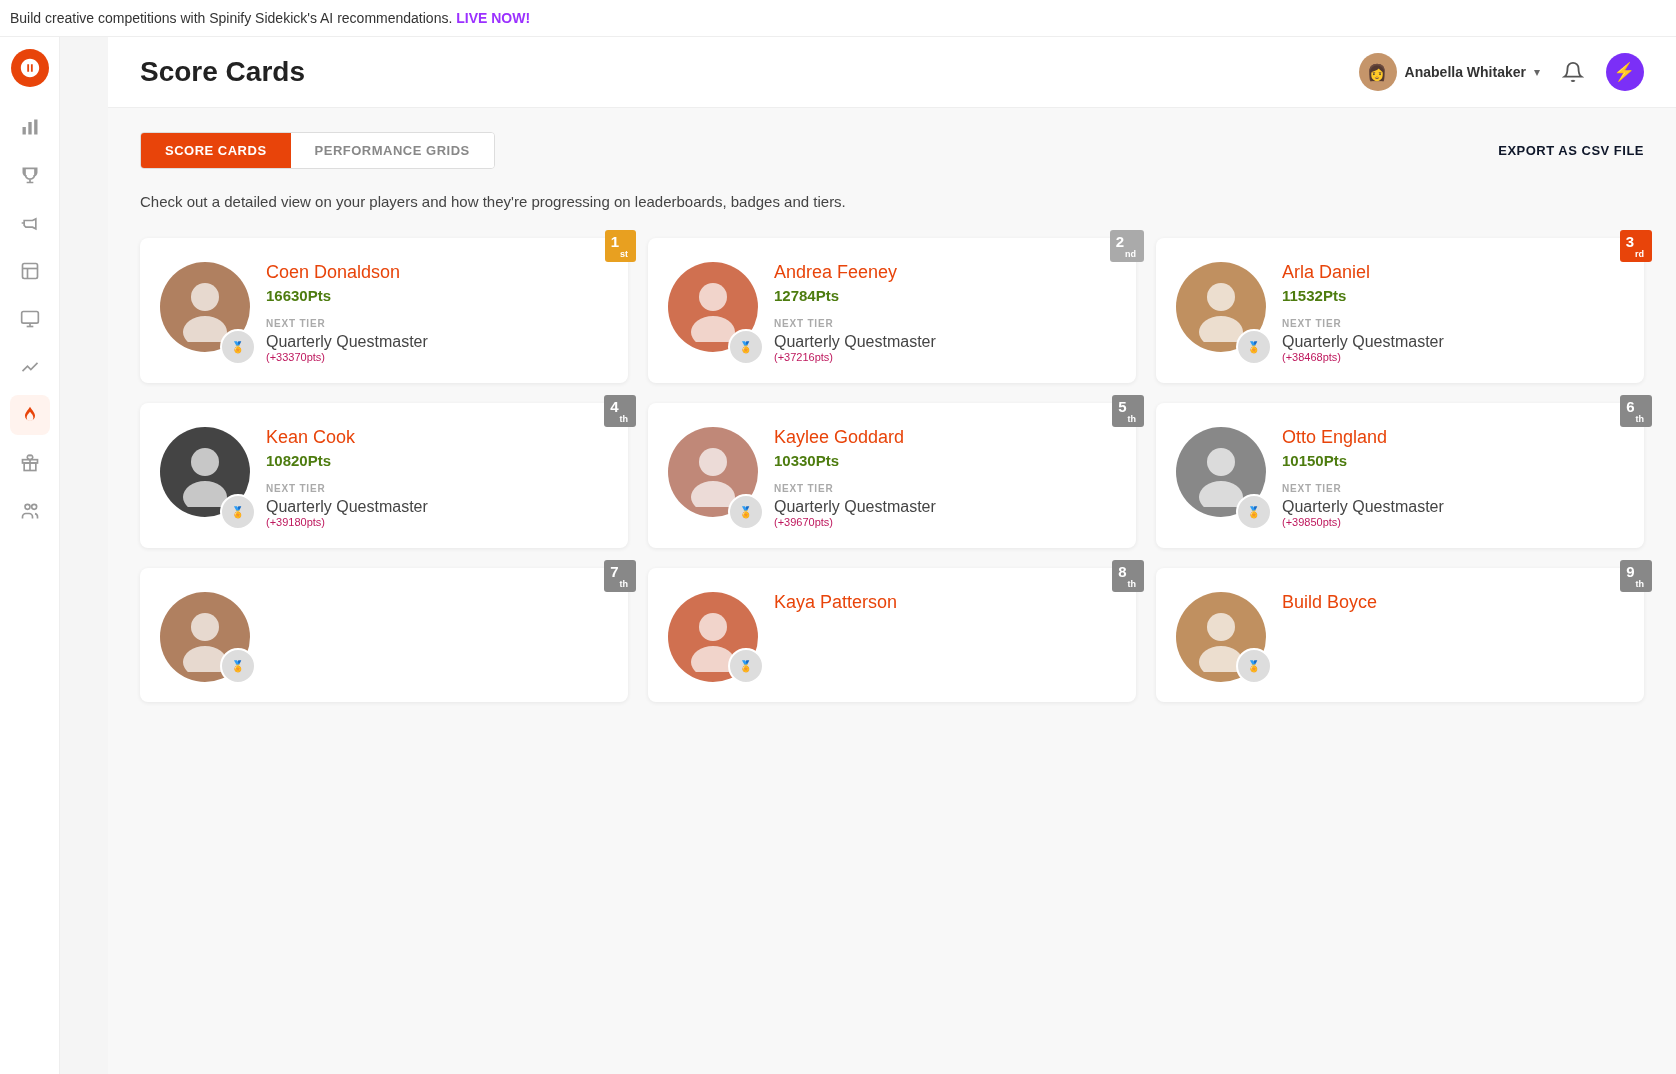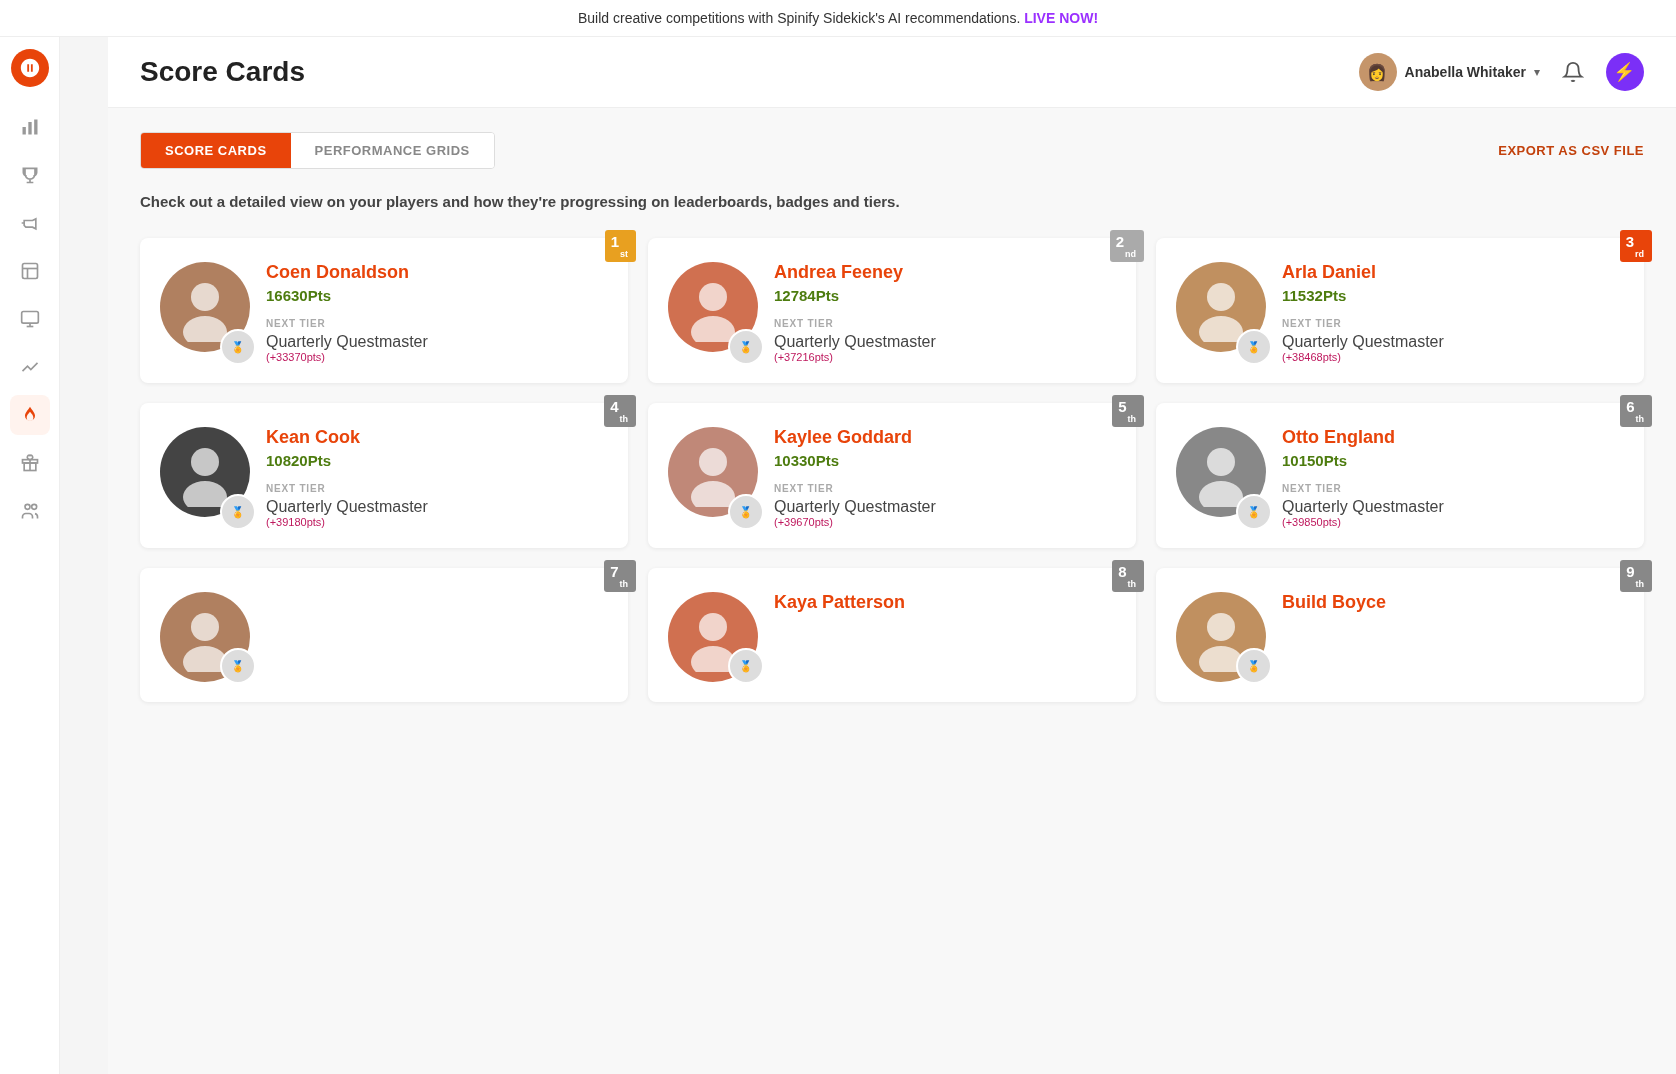--- a/index.html
+++ b/index.html
@@ -1,21 +1,20 @@
 <!DOCTYPE html>
 <html><head>
   <meta charset="utf-8">
   <style>
     * { box-sizing: border-box; margin: 0; padding: 0; }
     body { font-family: -apple-system, BlinkMacSystemFont, 'Segoe UI', sans-serif; background: #f5f5f5; display: flex; flex-direction: column; height: 1074px; overflow: hidden; }
 
     
     .top-banner {
       background: #fff;
-      text-align: center;
       padding: 10px;
       font-size: 14px;
       color: #333;
       border-bottom: 1px solid #eee;
       flex-shrink: 0;
     }
     .top-banner .live-now {
       color: #9b30ff;
       font-weight: bold;
       cursor: pointer;
@@ -172,33 +171,32 @@
       background: #e8440a;
       color: #fff;
     }
     .tab.inactive {
       background: #fff;
       color: #888;
     }
     .export-link {
       font-size: 13px;
       font-weight: 700;
-      color: #c2410c;
+      color: #0f172a;
       cursor: pointer;
       letter-spacing: 0.5px;
       text-transform: uppercase;
       margin-left: 9px;
     }
 
     
     .description {
       font-size: 15px;
       color: #444;
       margin-bottom: 28px;
-      font-weight: bold;
     }
 
     
     .cards-row {
       display: grid;
       grid-template-columns: repeat(3, 1fr);
       gap: 20px;
       margin-bottom: 20px;
     }
 
@@ -263,21 +261,21 @@
     .rank-1 { background: #e8a020; }
     .rank-2 { background: #aaa; }
     .rank-3 { background: #e8440a; }
     .rank-4, .rank-5, .rank-6, .rank-7, .rank-8, .rank-9 { background: #888; }
 
     .card-right {
       flex: 1;
     }
     .player-name {
       font-size: 18px;
-      font-weight: 700;
+      font-weight: 400;
       color: #e8440a;
       margin-bottom: 4px;
     }
     .player-points {
       font-size: 15px;
       font-weight: 700;
       color: #4d7c0f;
       margin-bottom: 14px;
     }
     .next-tier-label {

